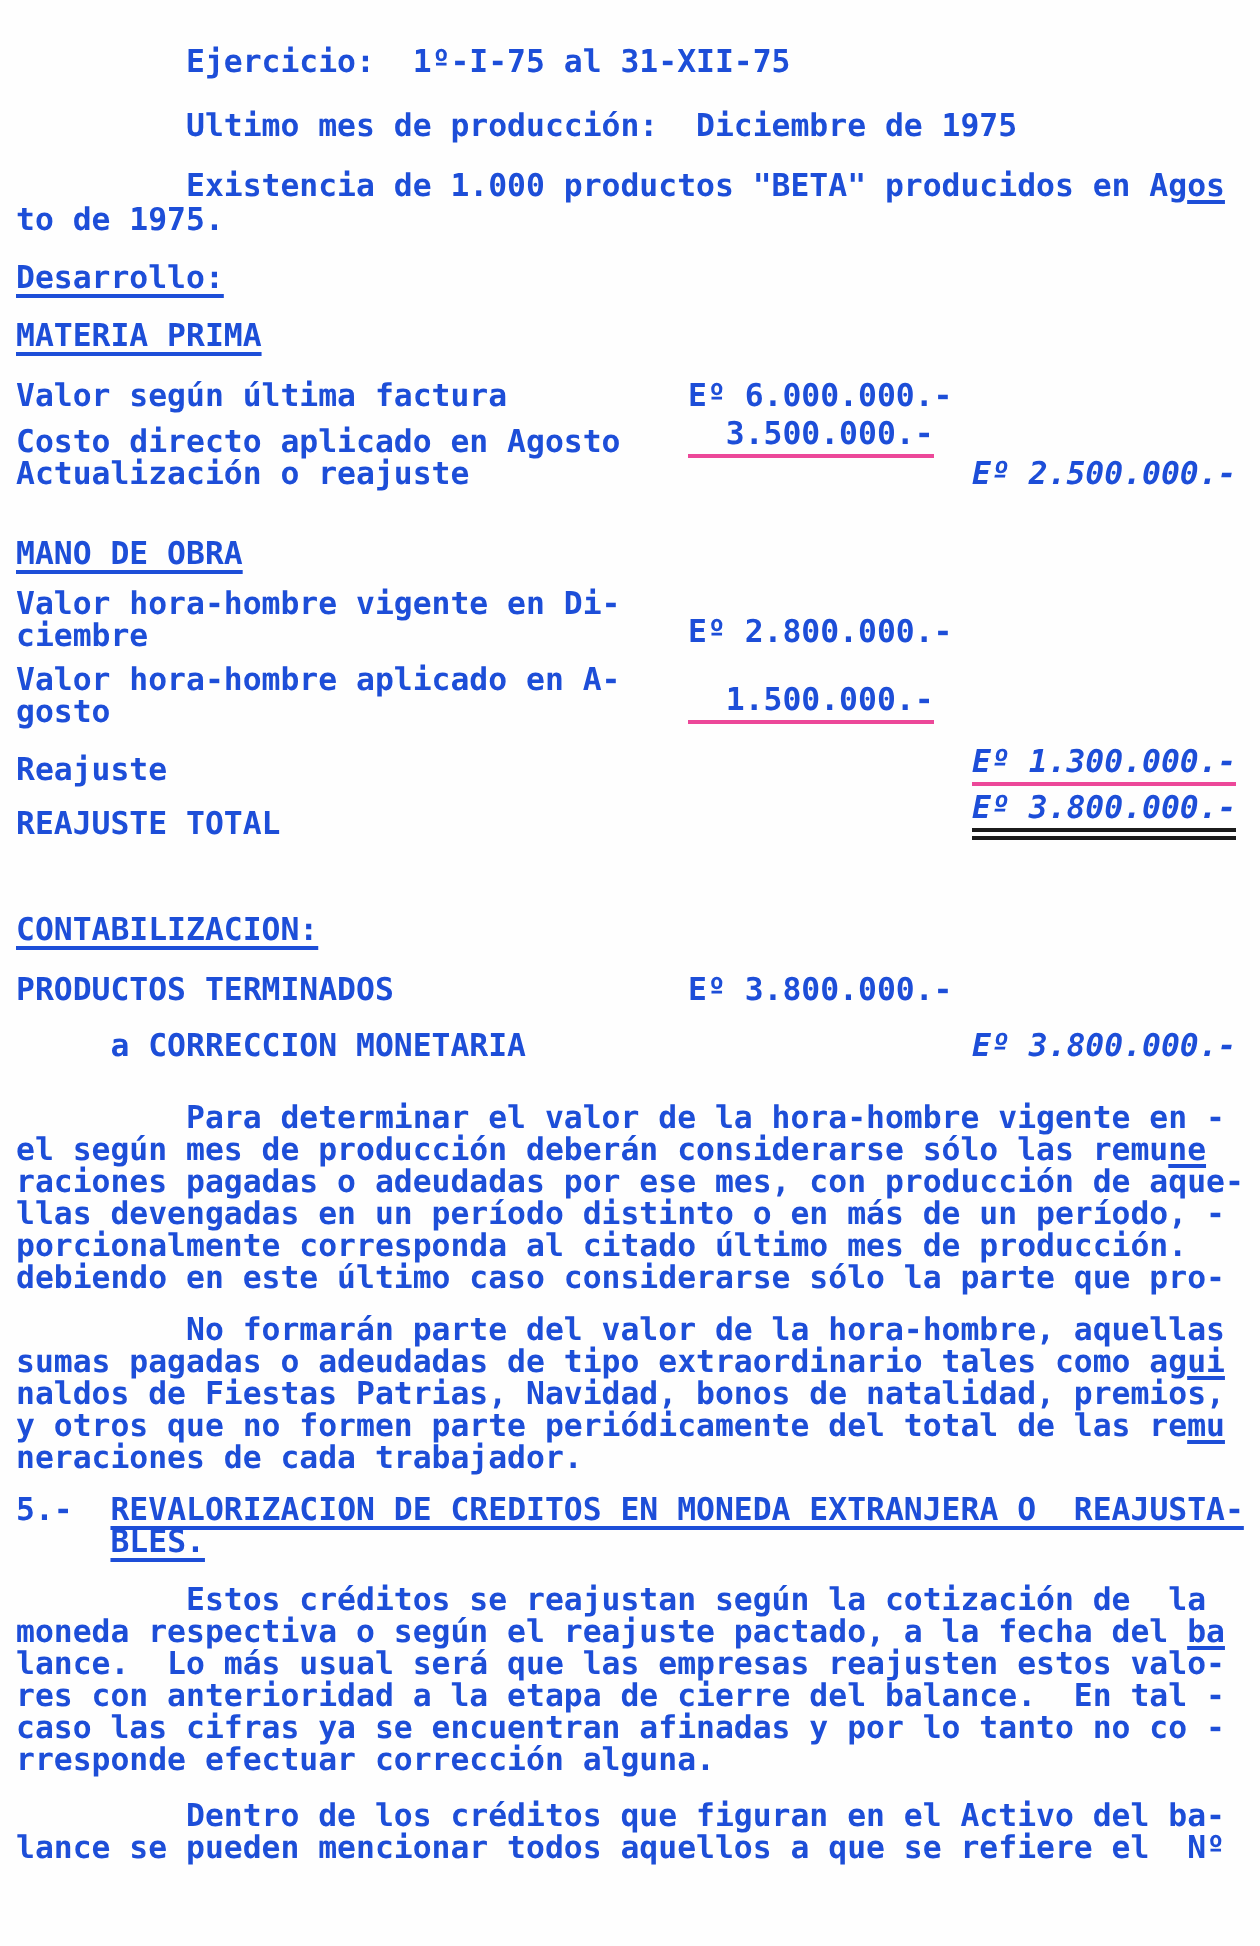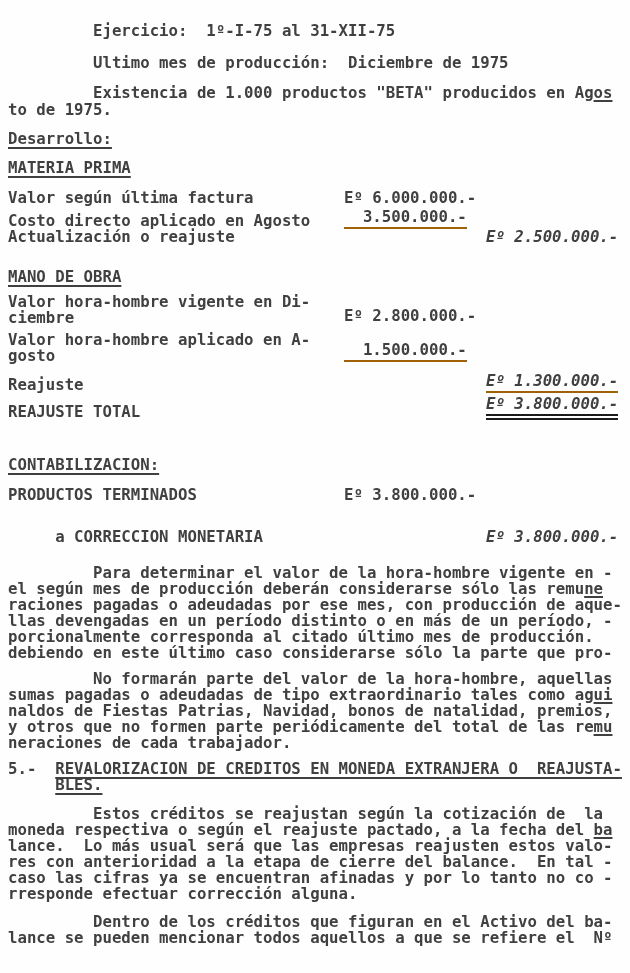--- a/index.html
+++ b/index.html
@@ -2,56 +2,56 @@
 <html><head>
 <meta charset="utf-8">
 <style>
   html,body{margin:0;padding:0;background:#ffffff;}
   .page{
     position:relative;
     width:630px;height:973px;
     box-sizing:border-box;
     padding:23px 2px 0 8px;
     background:#fefefe;
-    color:#404040;
+    color:#1d4ed8;
     font-family:"DejaVu Sans Mono", "Liberation Mono", monospace;
     font-size:15.7px;
     font-weight:bold;
     overflow:hidden;
   }
   .ln{white-space:pre;line-height:16px;height:16px;}
   .heading{line-height:16px;height:16px;white-space:pre;}
   .u{text-decoration:underline;text-decoration-thickness:2px;text-underline-offset:3px;}
   .cu{text-decoration:underline;text-decoration-thickness:2px;text-underline-offset:2px;}
   .para .ln{height:16px;}
   .lrow{position:relative;line-height:16px;}
   .llabel{white-space:pre;max-width:332px;}
   .lval{position:absolute;bottom:0;white-space:pre;}
   .lrow.two .lval{bottom:2px;}
   .col-mid{left:336px;}
   .col-right{left:478px;font-style:italic;}
-  .rule-single{border-bottom:2px solid #a16207;padding-bottom:2px;}
+  .rule-single{border-bottom:2px solid #ec4899;padding-bottom:2px;}
   .rule-double{border-bottom:6px double #1b1b1b;padding-bottom:2px;}
   
   #header .ln:nth-child(2){margin-top:16px;}
   #header .ln:nth-child(3){margin-top:14px;}
   #header .ln:nth-child(4){margin-top:1px;}
   #dev-heading{margin-top:13px;}
   #sec-materia-prima{margin-top:13px;}
   #sec-materia-prima .r1{margin-top:14px;}
   #sec-materia-prima .r2{margin-top:7px;}
   #sec-materia-prima .r3{}
   #sec-mano-de-obra{margin-top:24px;}
   #sec-mano-de-obra .r1{margin-top:9px;}
   #sec-mano-de-obra .r2{margin-top:6px;}
   #sec-mano-de-obra .r3{margin-top:13px;}
   #sec-mano-de-obra .r4{margin-top:11px;}
   #sec-contabilizacion{margin-top:37px;}
   #sec-contabilizacion .r1{margin-top:14px;}
-  #sec-contabilizacion .r2{margin-top:26px;}
+  #sec-contabilizacion .r2{margin-top:12px;}
   #para-p1{margin-top:20px;}
   #para-p2{margin-top:10px;}
   #sec5{margin-top:10px;}
   #para-p3{margin-top:13px;}
   #para-p4{margin-top:12px;}
 </style>
 </head>
 <body>
 
 <div class="page">

